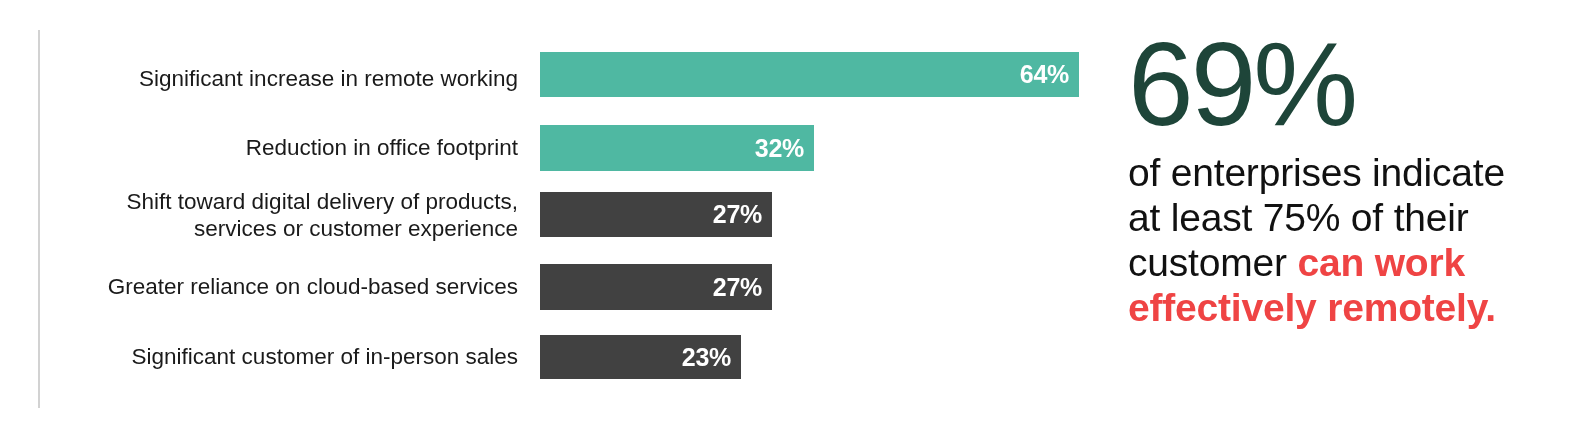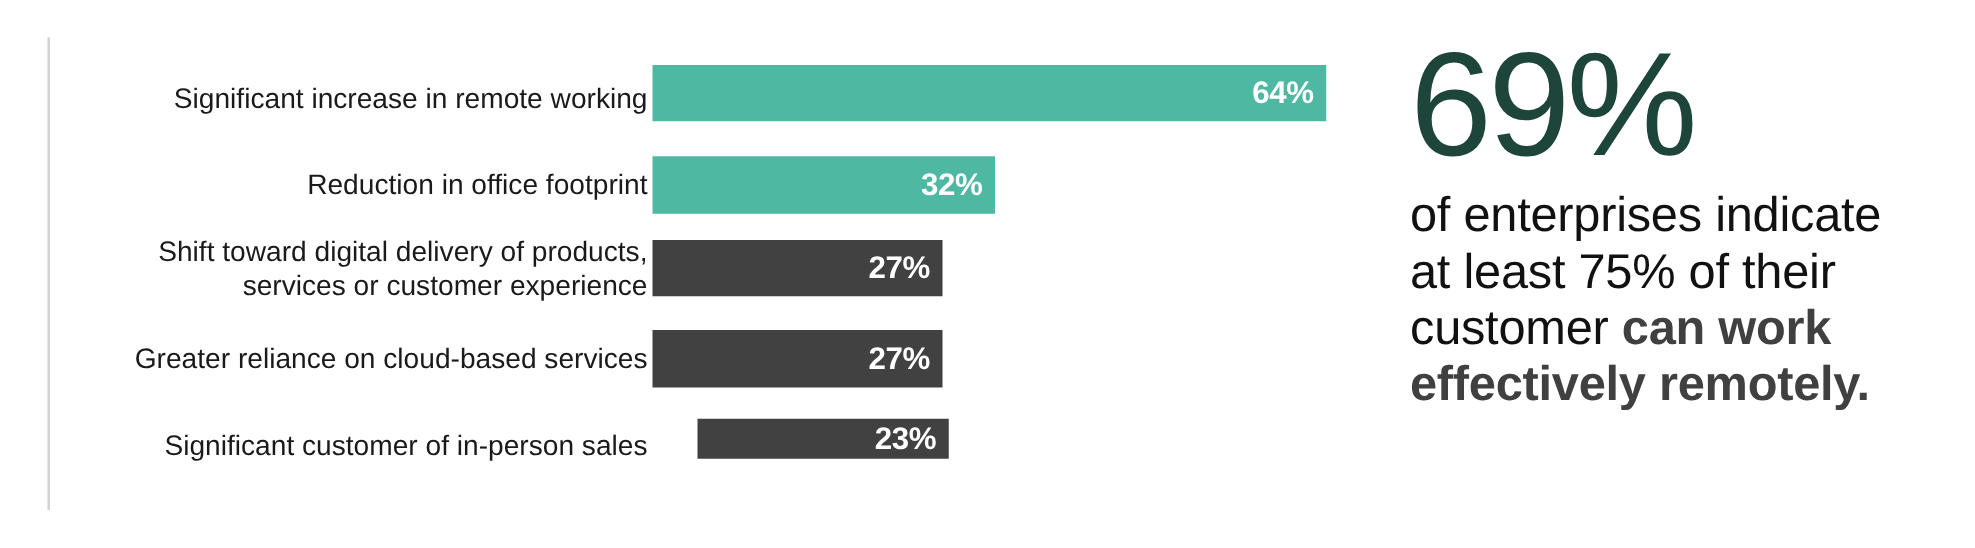--- a/index.html
+++ b/index.html
@@ -53,21 +53,21 @@
     text-align: right;
     color: #1a1a1a;
     font-size: 22.5px;
     line-height: 27px;
     font-family: "Liberation Sans", sans-serif;
     white-space: pre-line;
   }
 
   .bar-track {
     position: absolute;
-    left: 522px;
+    left: 540px;
     top: 0;
   }
 
   .bar-rect {
     position: relative;
     height: 100%;
     box-sizing: border-box;
     display: flex;
     align-items: center;
     justify-content: flex-end;
@@ -106,21 +106,21 @@
   .callout-text {
     margin-top: 8px;
     font-size: 39px;
     line-height: 45px;
     color: #111111;
     font-family: "Liberation Sans", sans-serif;
     letter-spacing: -0.2px;
   }
 
   .callout-text .hl {
-    color: #404040;
+    color: #ef4444;
     font-weight: bold;
   }
 </style>
 </head>
 <body>
 
 <div id="infographic">
 
   <div id="chart-panel">
 
@@ -158,21 +158,21 @@
       <div class="bar-label" style="top:9px;">Greater reliance on cloud-based services</div>
       <div class="bar-track" style="height:46px; width:232px;">
         <div class="bar-rect dark">
           <span class="bar-value">27%</span>
         </div>
       </div>
     </div>
 
     <div class="bar-row" id="row-4" style="top:335px; height:44px;">
       <div class="bar-label" style="top:8px;">Significant customer of in-person sales</div>
-      <div class="bar-track" style="height:32px; width:201px;margin-left:36px;">
+      <div class="bar-track" style="height:44px; width:201px;">
         <div class="bar-rect dark">
           <span class="bar-value">23%</span>
         </div>
       </div>
     </div>
 
   </div>
 
   <div id="callout-panel">
     <div class="callout-figure">69%</div>

